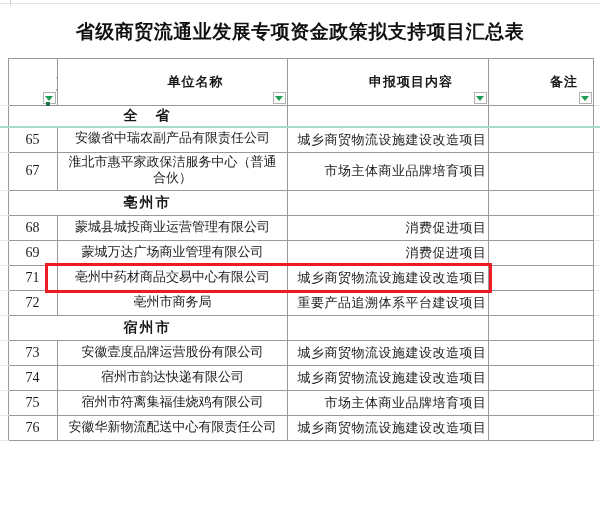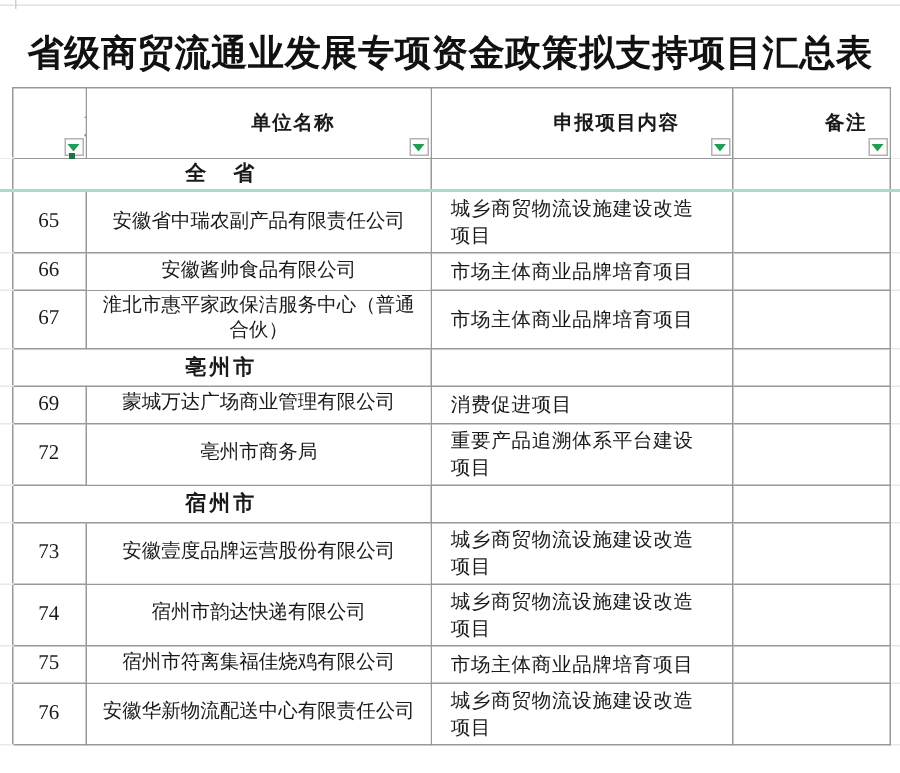--- a/index.html
+++ b/index.html
@@ -8,21 +8,21 @@
     font-family:"Liberation Sans",sans-serif;color:#1a1a1a;
   }
   
   .grid-top-line{position:absolute;left:0;top:3px;width:600px;height:1px;background:#e2e2e2;}
   .grid-top-tick{position:absolute;left:10px;top:0;width:1px;height:6px;background:#cfcfcf;}
   
   .sel-dot{position:absolute;left:46px;top:102px;width:4px;height:4px;background:#217346;}
 
   .title{
     position:absolute;top:19px;left:0;width:600px;text-align:center;
-    font-size:24px;font-weight:bold;letter-spacing:.5px;color:#111;white-space:nowrap;
+    font-size:19px;font-weight:bold;letter-spacing:.5px;color:#111;white-space:nowrap;
   }
 
   table.sheet{
     position:absolute;top:58px;left:0;width:600px;
     border-collapse:collapse;table-layout:fixed;
   }
   col.c-gl{width:8px;} col.c-no{width:49px;} col.c-company{width:230px;}
   col.c-project{width:201px;} col.c-note{width:105px;} col.c-gr{width:7px;}
 
   th,td{border:1px solid #999;overflow:hidden;}
@@ -36,21 +36,21 @@
   tr.green-b td{border-bottom:2px solid #a9dcc6;}
 
   td{font-family:"Liberation Serif",serif;font-size:13px;vertical-align:middle;background:#fff;}
   td.g,th.g{border:none;background:#fff;}
   td.g{border-bottom:1px solid #e9e9e9;}
   th.g{border-bottom:1px solid #ececec;}
   tr.green-b td.g{border-bottom:2px solid #a9dcc6;}
 
   td.no-cell{text-align:center;font-size:14px;padding:1px 2px;}
   td.company-cell{text-align:center;padding:2px 5px 2px 6px;line-height:1.3;position:relative;overflow:visible;font-family:Liberation Mono, monospace;}
-  td.project-cell{text-align:left;padding:2px 13px;letter-spacing:.5px;font-family:Liberation Serif, serif;}
+  td.project-cell{text-align:right;padding:2px 1px;letter-spacing:.5px;font-family:Liberation Serif, serif;}
   td.note-cell{padding:2px 3px;}
   td.section-cell{
     text-align:center;font-family:"Liberation Sans",sans-serif;font-weight:bold;
     font-size:14px;letter-spacing:2px;padding:1px 2px;
   }
 
   
   .filter-btn{
     position:absolute;right:1px;bottom:1px;width:13px;height:12px;
     border:1px solid #b3b3b3;background:#fdfdfd;
@@ -125,51 +125,59 @@
       <tr>
         <td class="g"></td>
         <td class="no-cell">65</td>
         <td class="company-cell">安徽省中瑞农副产品有限责任公司</td>
         <td class="project-cell">城乡商贸物流设施建设改造项目</td>
         <td class="note-cell"></td>
         <td class="g"></td>
       </tr>
       <tr>
         <td class="g"></td>
-        <td class="no-cell">66</td>
-        <td class="company-cell">安徽酱帅食品有限公司</td>
-        <td class="project-cell">市场主体商业品牌培育项目</td>
-        <td class="note-cell"></td>
-        <td class="g"></td>
-      </tr>
-      <tr>
-        <td class="g"></td>
         <td class="no-cell">67</td>
         <td class="company-cell">淮北市惠平家政保洁服务中心（普通合伙）</td>
         <td class="project-cell">市场主体商业品牌培育项目</td>
         <td class="note-cell"></td>
         <td class="g"></td>
       </tr>
       <tr class="section-row">
         <td class="g"></td>
         <td class="section-cell" colspan="2">亳州市</td>
         <td class="project-cell"></td>
         <td class="note-cell"></td>
         <td class="g"></td>
       </tr>
       <tr>
         <td class="g"></td>
+        <td class="no-cell">68</td>
+        <td class="company-cell">蒙城县城投商业运营管理有限公司</td>
+        <td class="project-cell">消费促进项目</td>
+        <td class="note-cell"></td>
+        <td class="g"></td>
+      </tr>
+      <tr>
+        <td class="g"></td>
         <td class="no-cell">69</td>
         <td class="company-cell">蒙城万达广场商业管理有限公司</td>
         <td class="project-cell">消费促进项目</td>
         <td class="note-cell"></td>
         <td class="g"></td>
       </tr>
       <tr>
         <td class="g"></td>
+        <td class="no-cell">71</td>
+        <td class="company-cell">亳州中药材商品交易中心有限公司<div class="hl-box" style="border-color: rgb(237, 28, 36);"></div></td>
+        <td class="project-cell">城乡商贸物流设施建设改造项目</td>
+        <td class="note-cell"></td>
+        <td class="g"></td>
+      </tr>
+      <tr>
+        <td class="g"></td>
         <td class="no-cell">72</td>
         <td class="company-cell">亳州市商务局</td>
         <td class="project-cell">重要产品追溯体系平台建设项目</td>
         <td class="note-cell"></td>
         <td class="g"></td>
       </tr>
       <tr class="section-row">
         <td class="g"></td>
         <td class="section-cell" colspan="2">宿州市</td>
         <td class="project-cell"></td>

